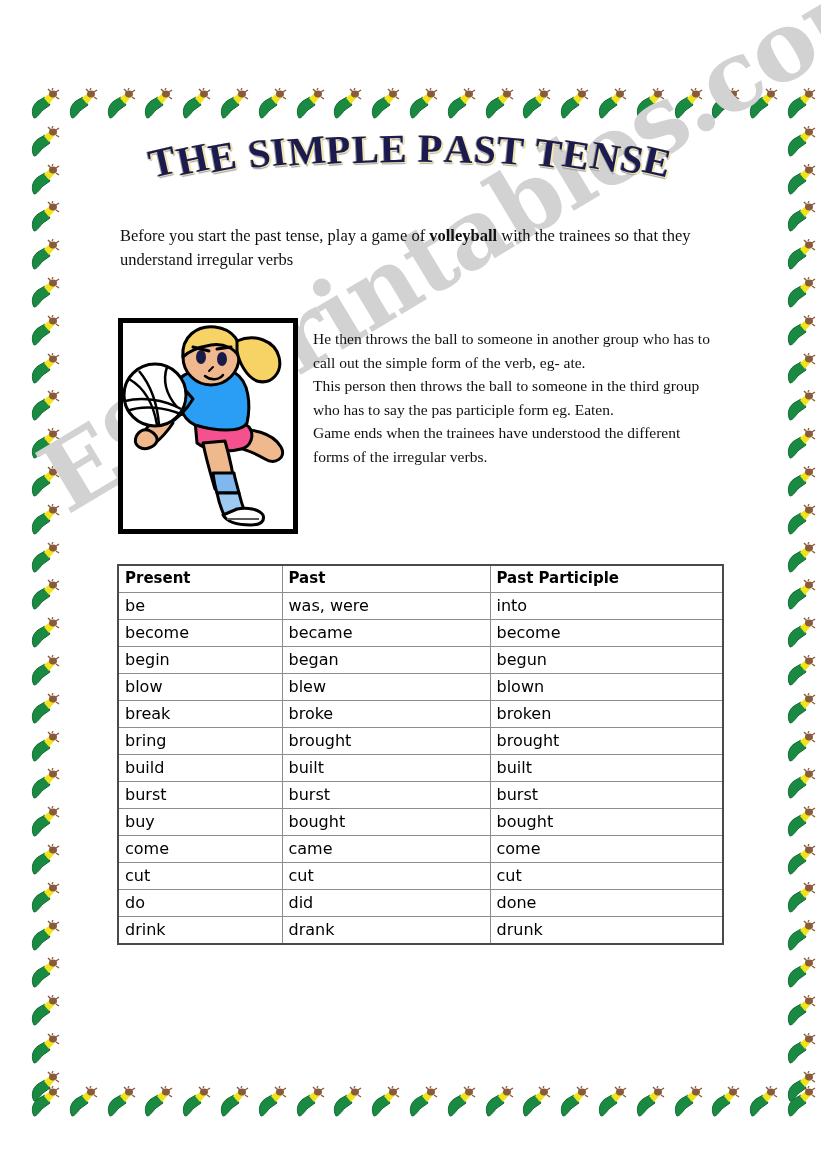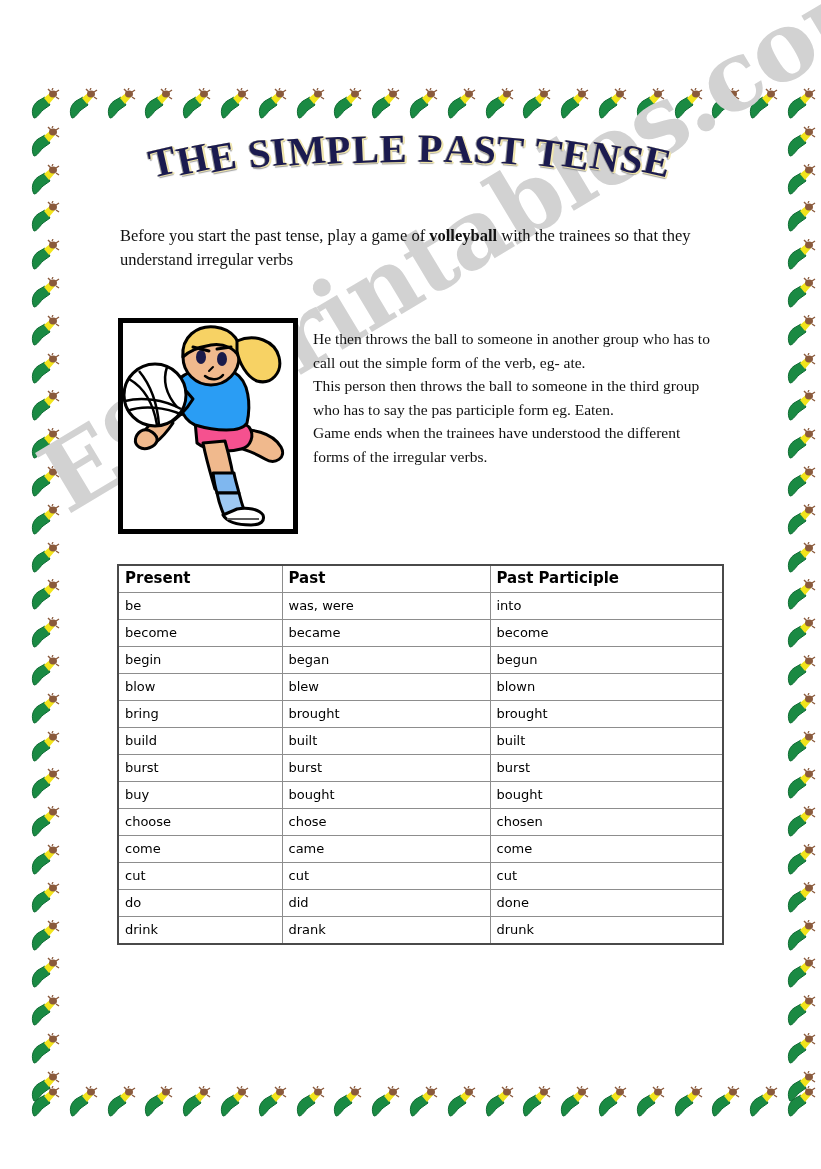--- a/index.html
+++ b/index.html
@@ -131,21 +131,21 @@
     width: 605px;
     border-collapse: collapse;
     border: 2px solid #4a4a4a;
     background: #ffffff;
     table-layout: fixed;
   }
   .verb-table td, .verb-table th {
     border: 1px solid #8d8d8d;
     padding: 2px 0 2px 6px;
     font-family: "DejaVu Sans", sans-serif;
-    font-size: 13px;
+    font-size: 16px;
     line-height: 1.3;
     height: 22px;
     color: #000000;
     text-align: left;
     vertical-align: middle;
     overflow: hidden;
     white-space: nowrap;
   }
   .verb-table th {
     font-weight: bold;
@@ -1103,45 +1103,45 @@
             <td>begin</td>
             <td>began</td>
             <td>begun</td>
           </tr>
           <tr>
             <td>blow</td>
             <td>blew</td>
             <td>blown</td>
           </tr>
           <tr>
+            <td>break</td>
+            <td>broke</td>
+            <td>broken</td>
+          </tr>
+          <tr>
             <td>bring</td>
             <td>brought</td>
             <td>brought</td>
           </tr>
           <tr>
             <td>build</td>
             <td>built</td>
             <td>built</td>
           </tr>
           <tr>
             <td>burst</td>
             <td>burst</td>
             <td>burst</td>
           </tr>
           <tr>
             <td>buy</td>
             <td>bought</td>
             <td>bought</td>
           </tr>
           <tr>
-            <td>choose</td>
-            <td>chose</td>
-            <td>chosen</td>
-          </tr>
-          <tr>
             <td>come</td>
             <td>came</td>
             <td>come</td>
           </tr>
           <tr>
             <td>cut</td>
             <td>cut</td>
             <td>cut</td>
           </tr>
           <tr>

